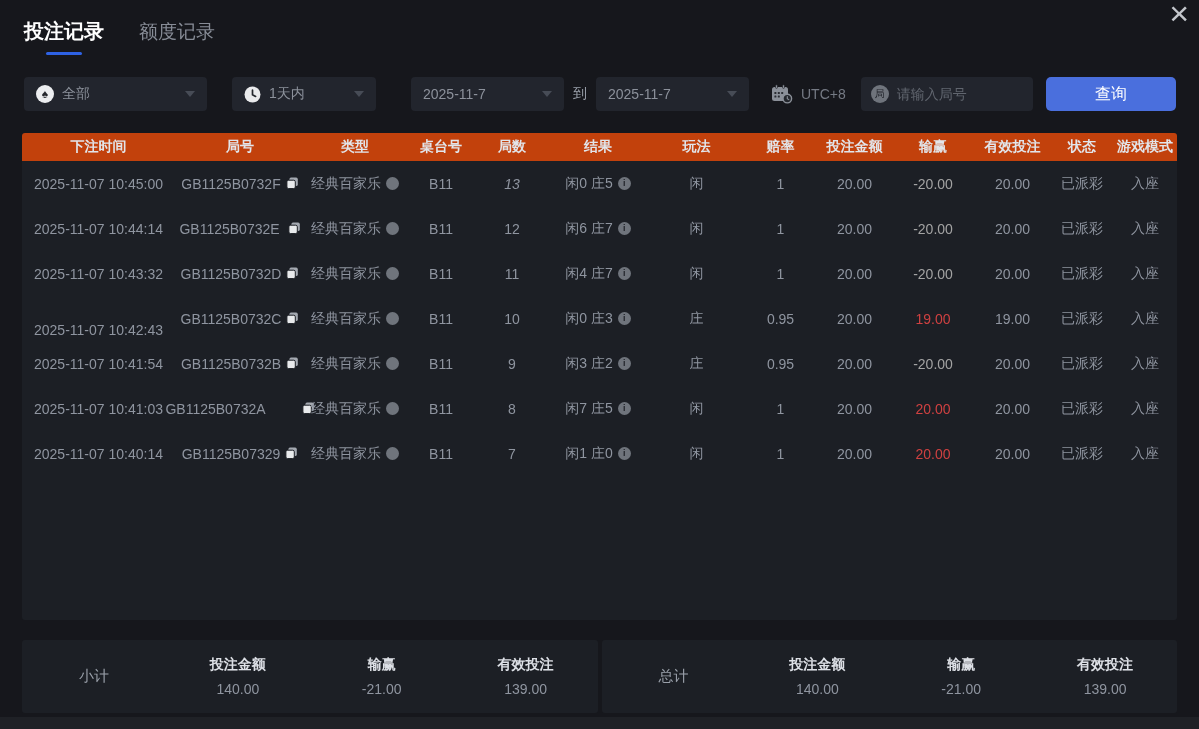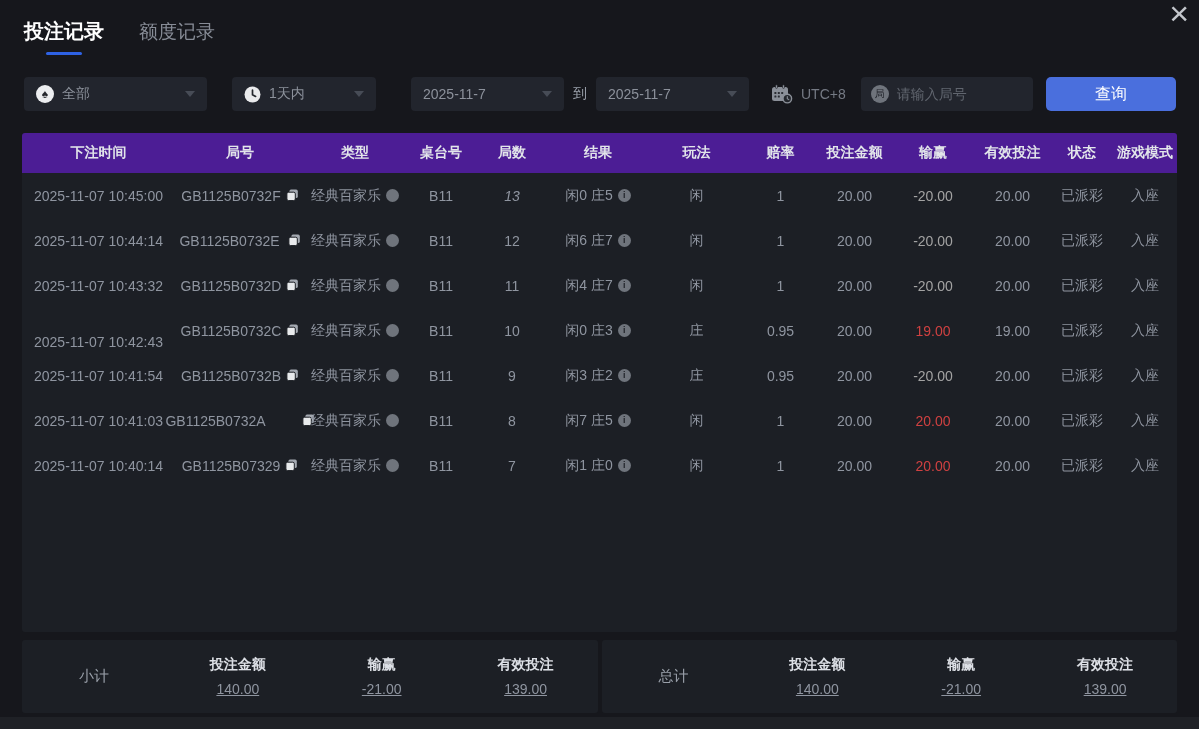--- a/index.html
+++ b/index.html
@@ -68,21 +68,21 @@
     color:#23262c; font-size:12px; line-height:18px; text-align:center; display:inline-block;
   }
   .round-icon {
     width:18px; height:18px; border-radius:50%; background:#6f747c; flex:0 0 18px;
     color:#22252c; font-size:10px; line-height:18px; text-align:center; display:inline-block;
   }
 
   
   .table { position:absolute; left:22px; top:133px; width:1155px; }
   .thead {
-    display:flex; background:#4c1d95; height:40px; align-items:center;
+    display:flex; background:#c2410c; height:28px; align-items:center;
     border-radius:3px 3px 0 0; color:#e2e5ea; font-weight:bold; font-size:14px;justify-content:flex-end;
   }
   .tbody { background:#1c1f25; height:459px; border-radius:0 0 3px 3px; }
   .trow { display:flex; height:45px; align-items:center; font-size:14px; color:#8f95a0; }
   .cell { display:flex; align-items:center; justify-content:center; gap:5px; text-align:center; }
   .wl-green { color:#a3a3a3; }
   .wl-red { color:#cf4141; }
   .type-dot {
     width:13px; height:13px; border-radius:50%; background:#6f747c; display:inline-block;
   }
@@ -95,21 +95,21 @@
 
   
   .summary { position:absolute; top:640px; left:22px; width:1155px; display:flex; gap:4px; }
   .sum-card {
     flex:1; background:#1c1f25; height:73px; border-radius:3px;
     display:flex; align-items:center;
   }
   .sum-title { flex:1; text-align:center; color:#9aa0aa; font-size:15px; }
   .sum-stat { flex:1; text-align:center; }
   .sum-label { color:#dde0e6; font-weight:bold; font-size:14px; margin-bottom:7px; }
-  .sum-value { color:#8f95a0; font-size:14px;text-decoration:underline; }
+  .sum-value { color:#8f95a0; font-size:14px; }
 
   .bottom-strip { position:absolute; bottom:0; left:0; width:100%; height:12px; background:#1f2126; }
 </style>
 </head>
 <body>
 
 <div class="close-btn">×</div>
 
 <div class="tabs">
   <div class="tab active">投注记录</div>

